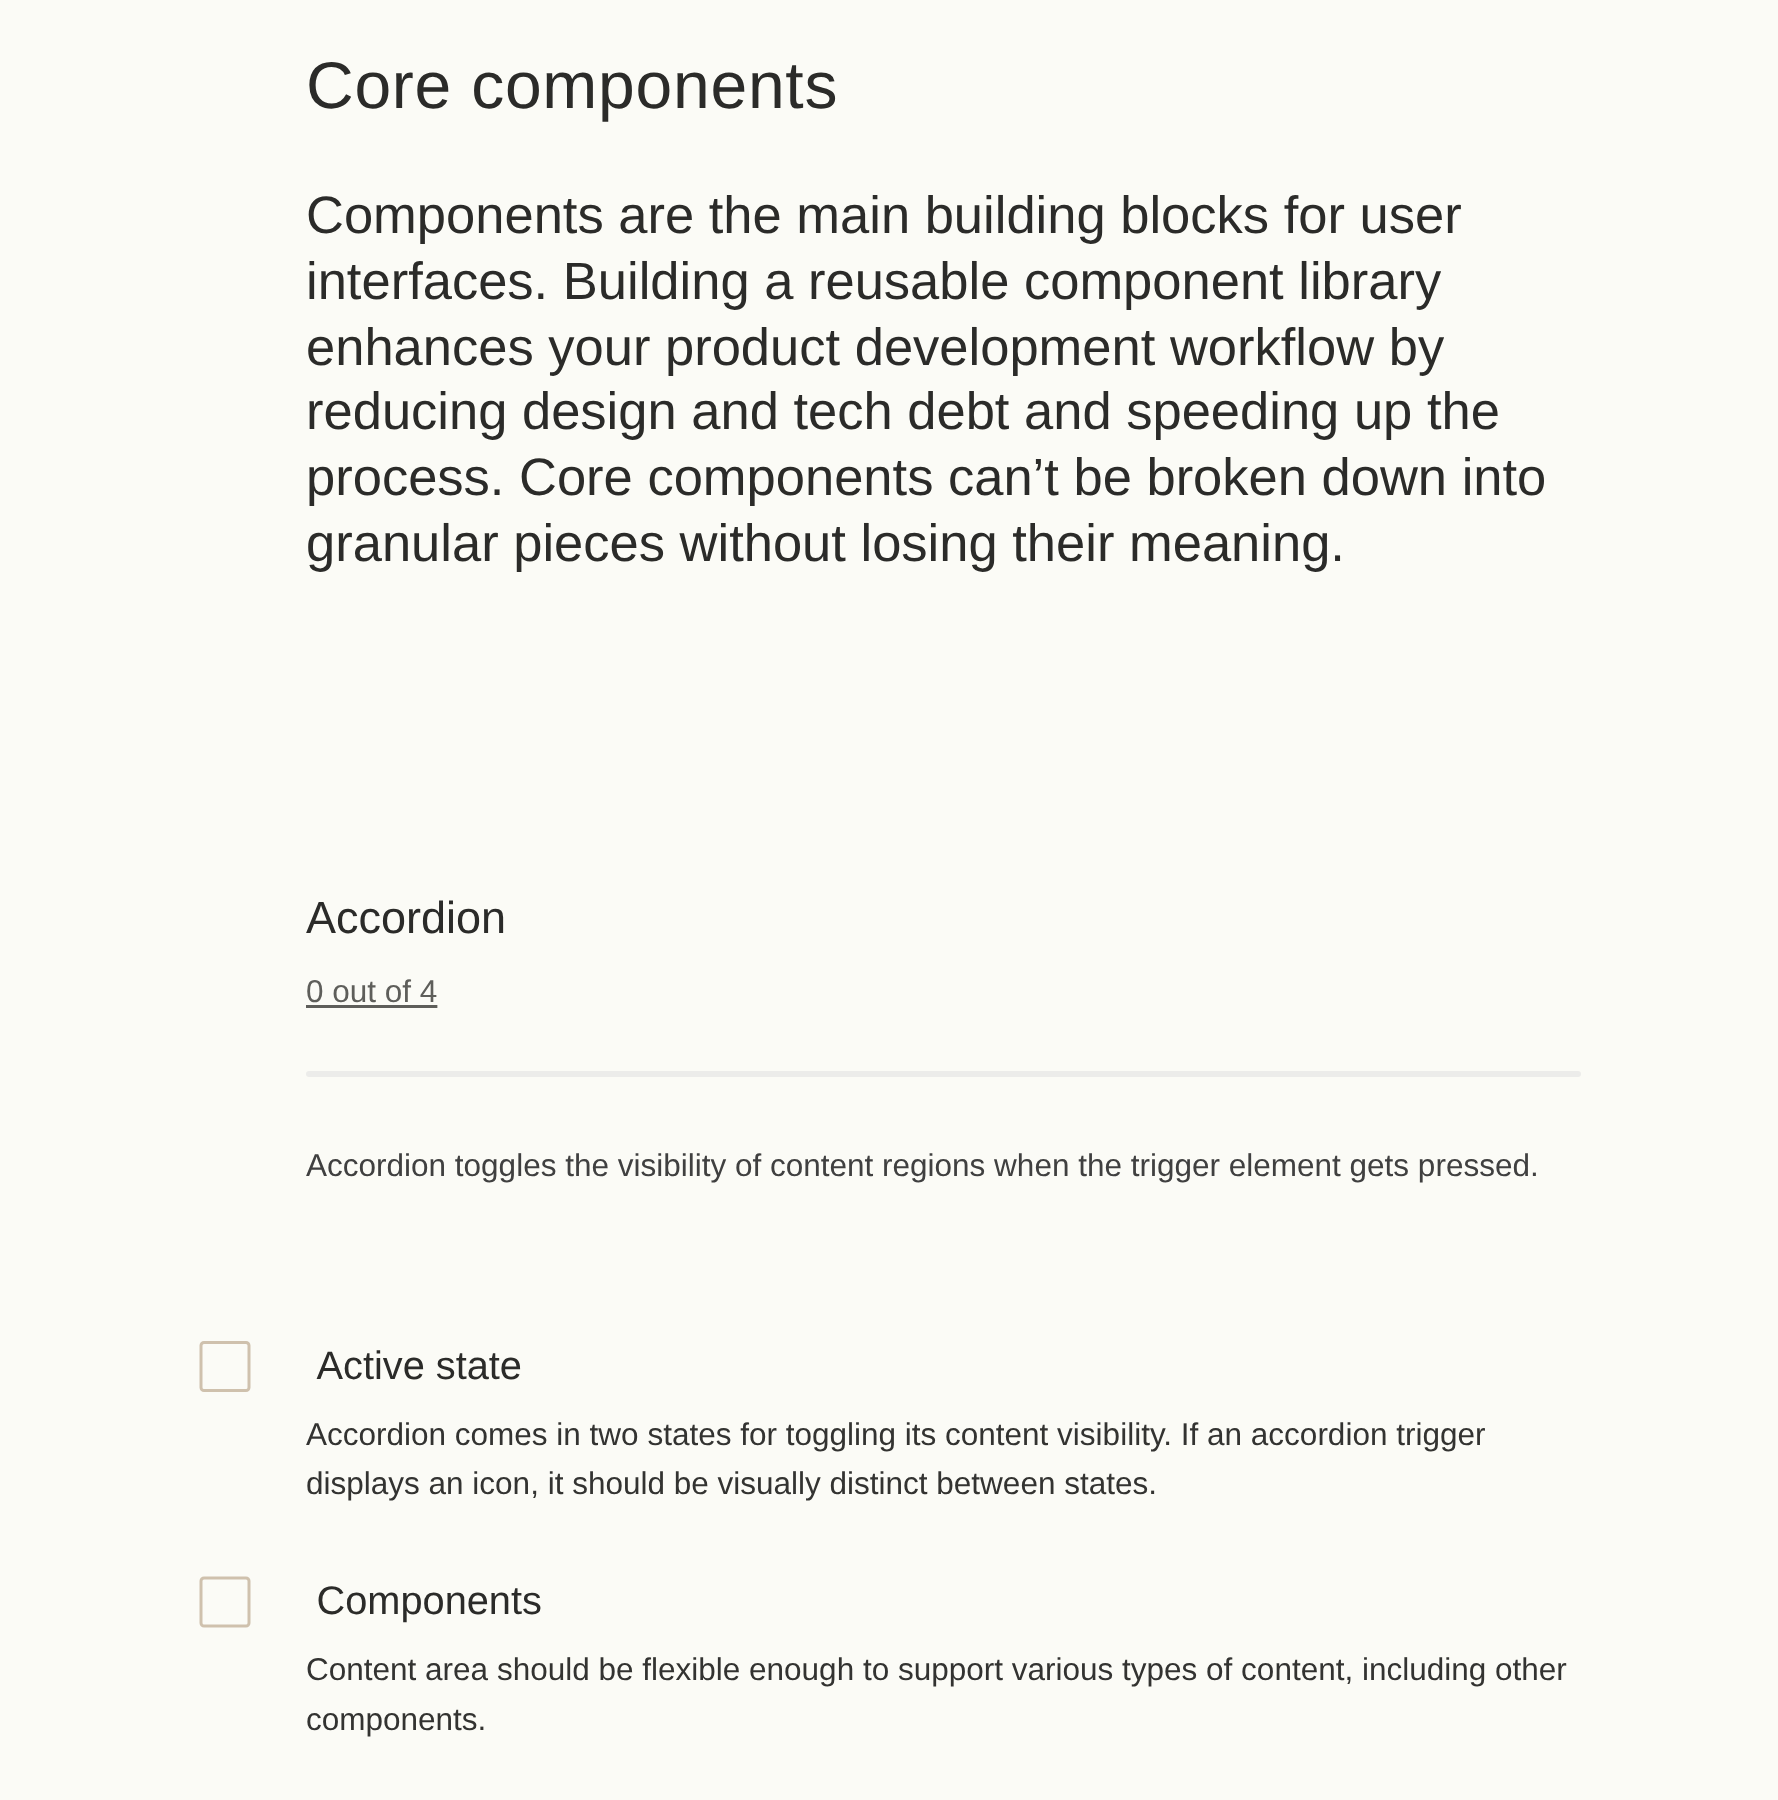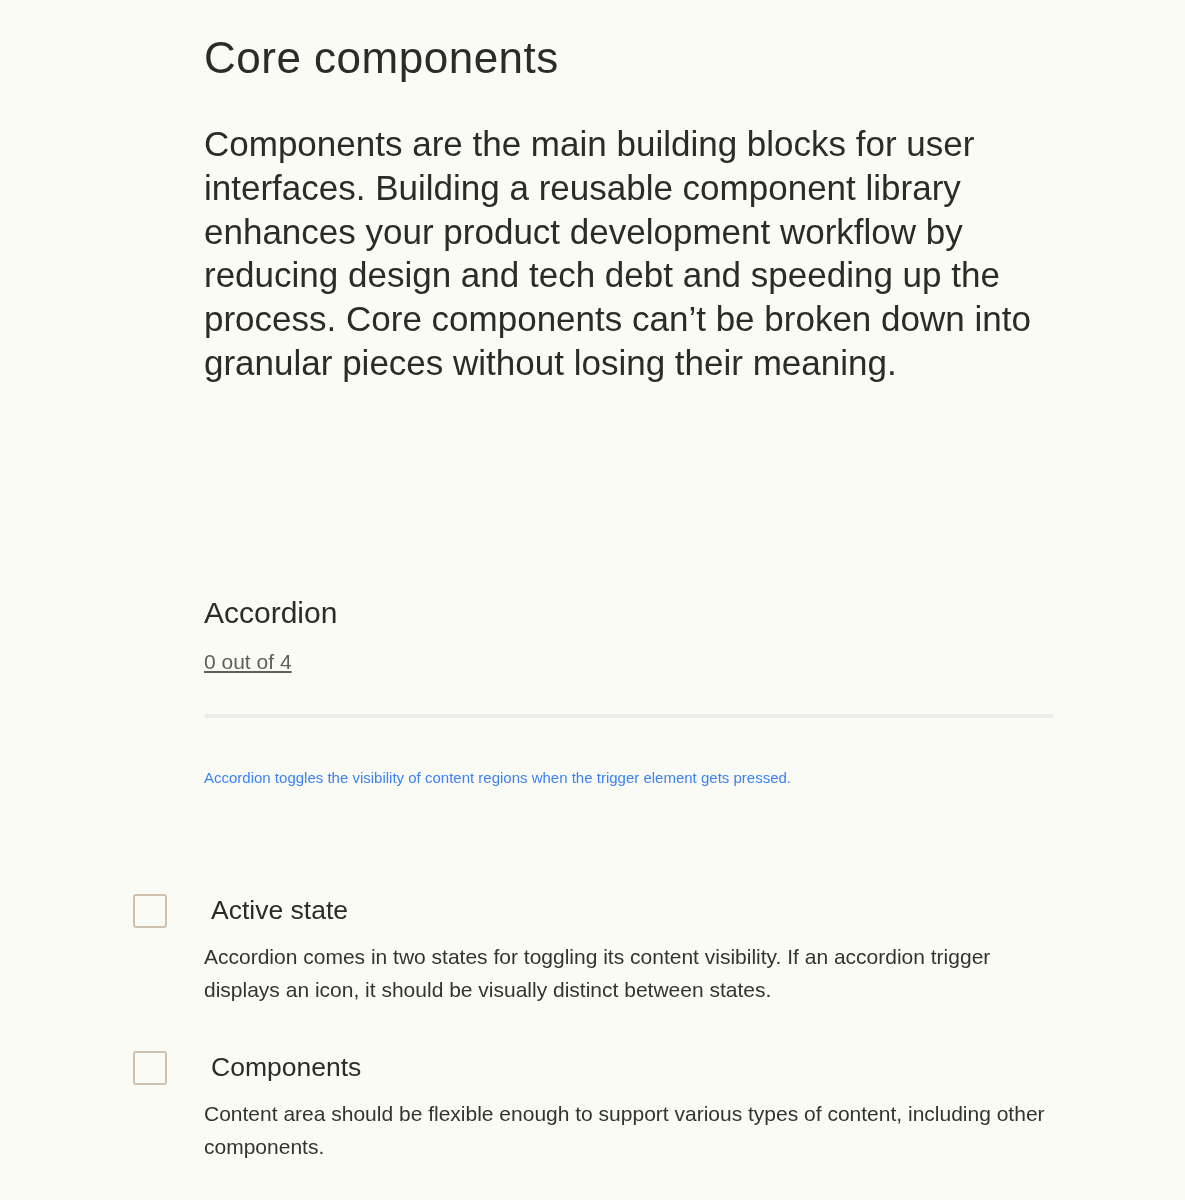--- a/index.html
+++ b/index.html
@@ -26,21 +26,21 @@
     .progress-text {
       position: absolute; left: 204px; top: 650px;
       font-size: 21px; color: #5e5e5a; text-decoration: underline;
     }
     .progress-track {
       position: absolute; left: 204px; top: 714px; width: 850px; height: 4px;
       background: #ececea; border-radius: 2px;
     }
     .section-desc {
       position: absolute; left: 204px; top: 762px; width: 860px;
-      font-size: 15px; line-height: 32.5px; margin: 0; color: #3b82f6;
+      font-size: 21px; line-height: 32.5px; margin: 0; color: #404040;
     }
     .item { position: absolute; left: 0; width: 1185px; }
     .checkbox {
       position: absolute; left: 133px; width: 34px; height: 34px;
       border: 2px solid #cfc1ad; border-radius: 3px; background: #fbfbf6;
       box-sizing: border-box; cursor: pointer;
     }
     .item-title {
       position: absolute; left: 211px; font-size: 26.5px; color: #2b2b29;
     }

